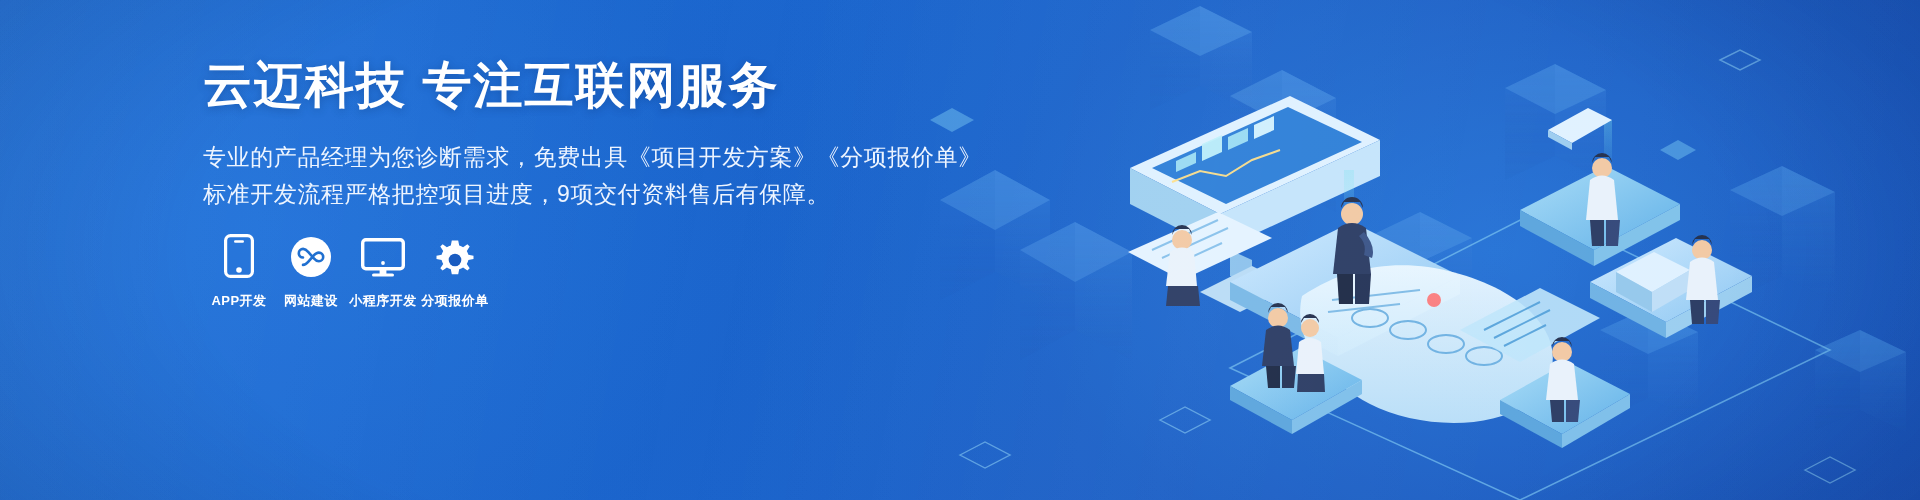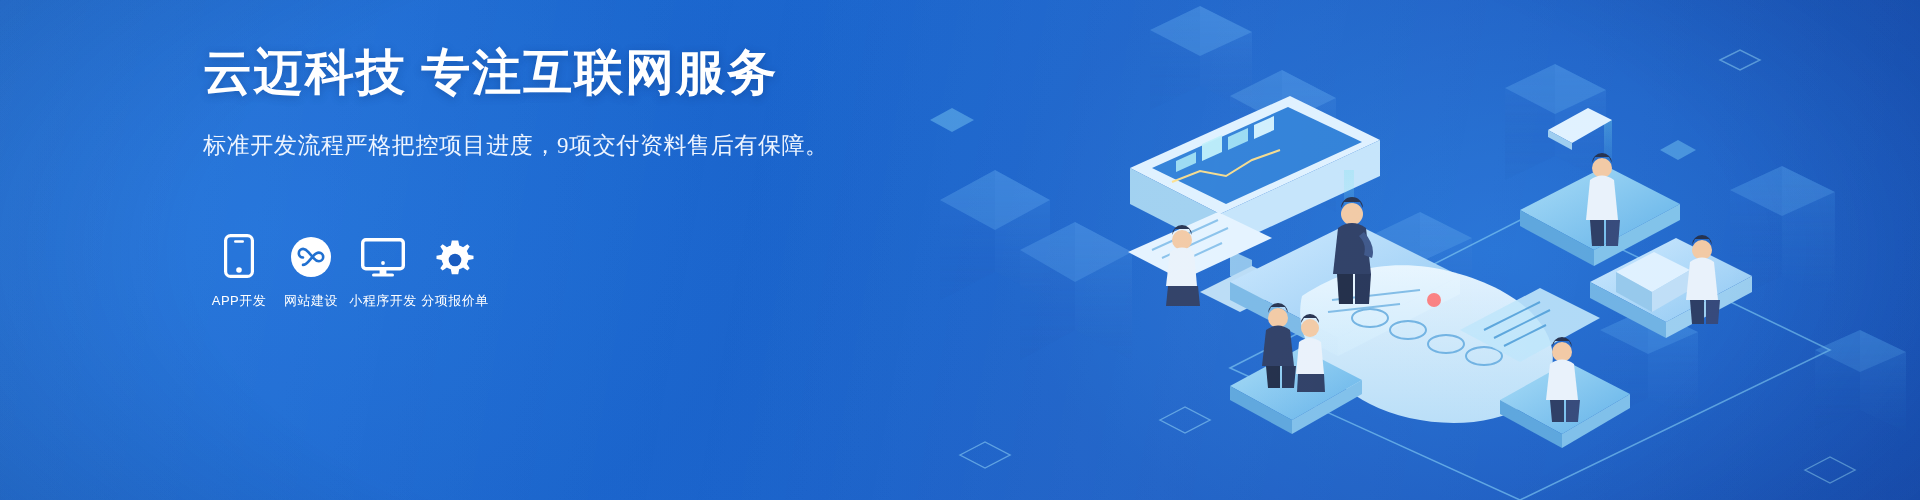--- a/index.html
+++ b/index.html
@@ -21,35 +21,35 @@
     background:linear-gradient(100deg,rgba(255,255,255,0.05) 0%,rgba(255,255,255,0) 38%,rgba(255,255,255,0.045) 62%,rgba(255,255,255,0) 100%);
     pointer-events:none;
   }
   .vignette{
     position:absolute;inset:0;
     background:radial-gradient(ellipse 1400px 620px at 50% 50%, rgba(0,0,0,0) 55%, rgba(8,40,95,0.28) 100%);
     pointer-events:none;
   }
 
   
-  .content{position:absolute;left:203px;top:46px;width:760px;font-family:Liberation Serif, serif;}
+  .content{position:absolute;left:203px;top:58px;width:760px;}
   .headline{
     font-size:49px;line-height:1.12;font-weight:bold;color:#ffffff;
     letter-spacing:2px;margin:0 0 26px 0;white-space:nowrap;
     text-shadow:0 2px 8px rgba(8,40,100,0.30);
   }
   .sub{
     font-size:23px;line-height:1.62;color:#eef5ff;font-weight:normal;
     letter-spacing:0.6px;white-space:nowrap;
   }
   .sub div{margin:0;}
 
   
   .icons{position:absolute;left:203px;top:232px;display:flex;gap:0;}
-  .icon-item{width:72px;display:flex;flex-direction:column;align-items:center;}
+  .icon-item{width:72px;display:flex;flex-direction:column;align-items:center;font-weight:bold;}
   .icon-box{height:46px;display:flex;align-items:flex-end;justify-content:center;margin-bottom:14px;}
   .icon-label{font-size:13px;color:#ffffff;letter-spacing:0.5px;white-space:nowrap;}
   svg{display:block;}
 
   
   .art{position:absolute;right:0;top:0;width:1020px;height:500px;}
 </style>
 </head>
 <body>
 
@@ -290,20 +290,21 @@
       </g>
     </svg>
   </div>
 
   <div class="sheen"></div>
   <div class="vignette"></div>
 
   <div class="content">
     <h1 class="headline">云迈科技 专注互联网服务</h1>
     <div class="sub">
+      <div>专业的产品经理为您诊断需求，免费出具《项目开发方案》《分项报价单》</div>
       <div>标准开发流程严格把控项目进度，9项交付资料售后有保障。</div>
     </div>
   </div>
 
   <div class="icons">
 
     <div class="icon-item">
       <div class="icon-box">
         <svg width="30" height="44" viewBox="0 0 30 44">
           <rect x="1.6" y="1.6" width="26.8" height="40.8" rx="5" ry="5" fill="none" stroke="#ffffff" stroke-width="3.2"></rect>

